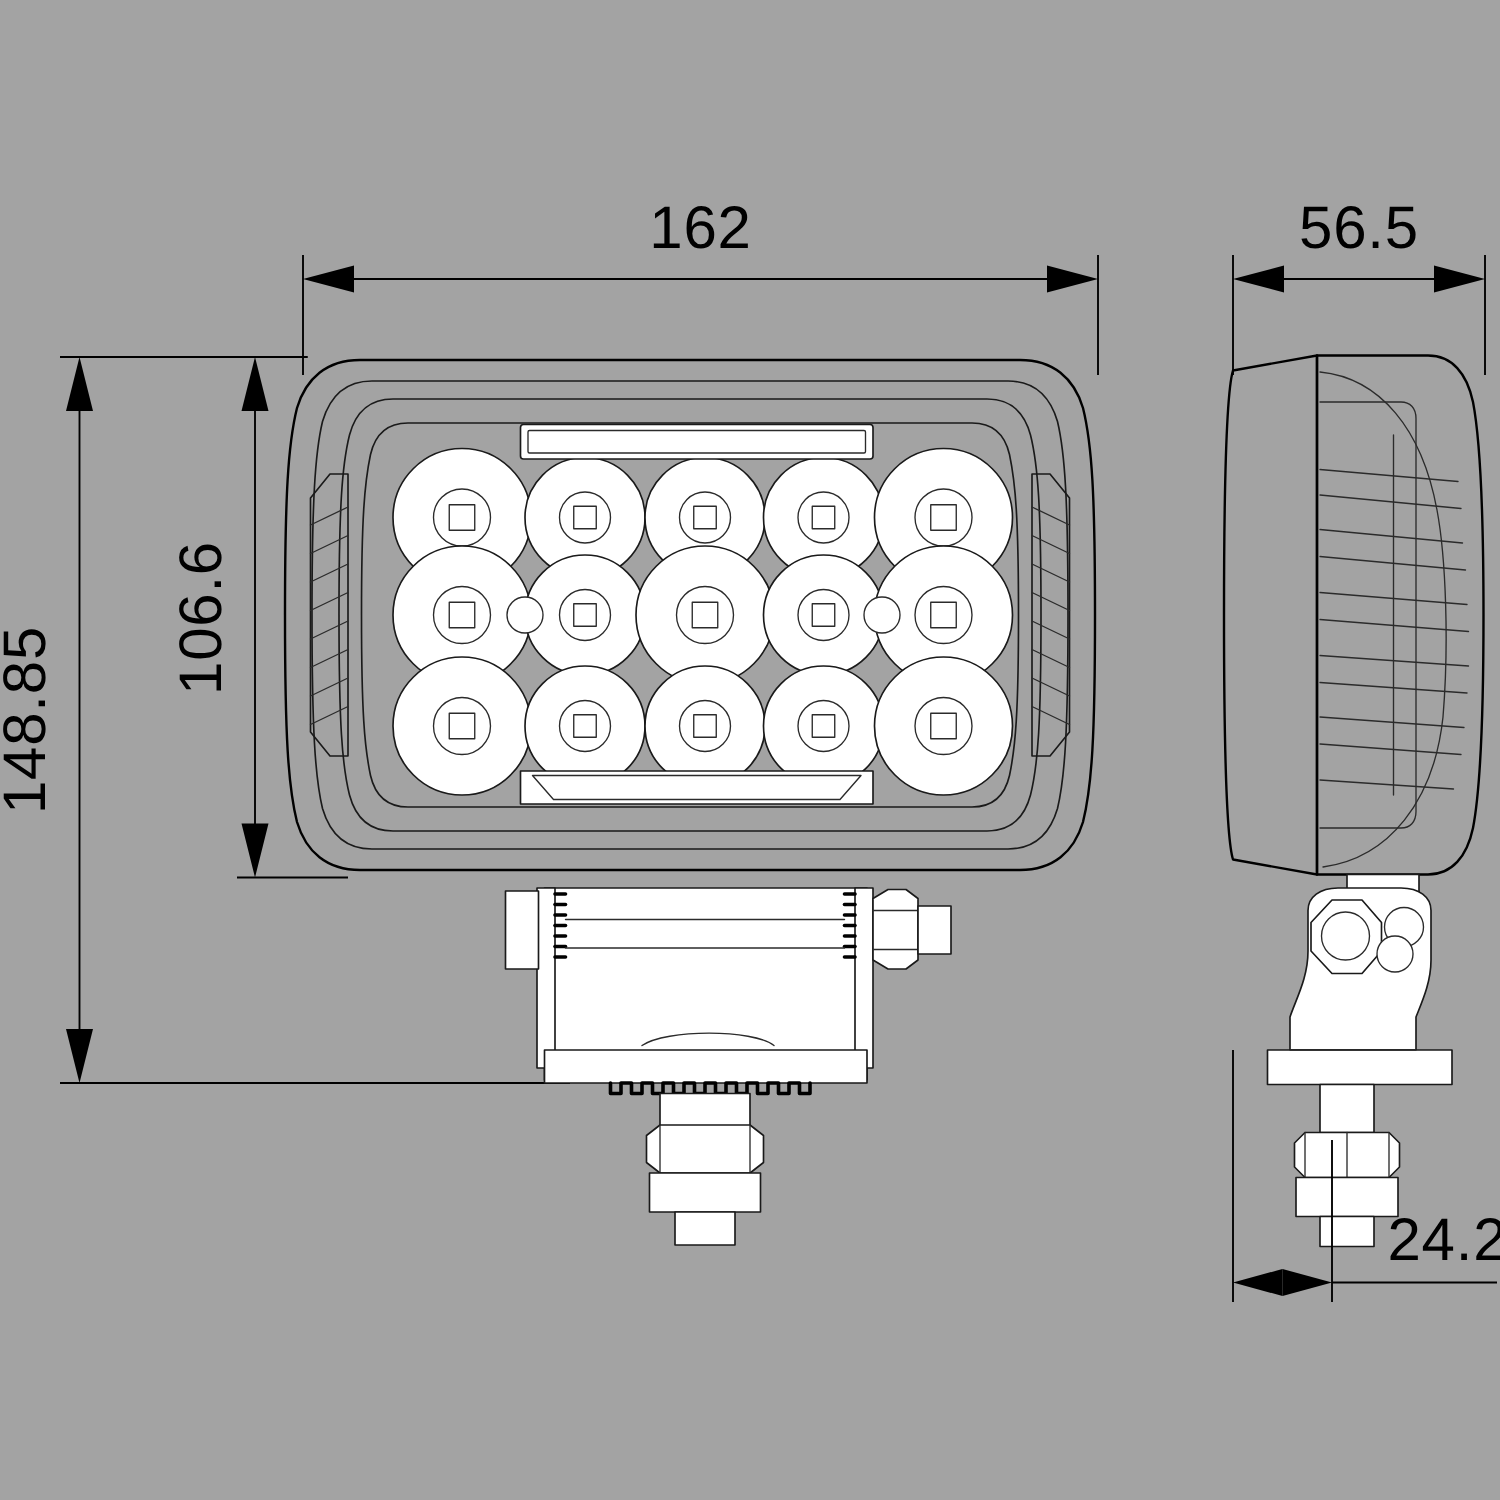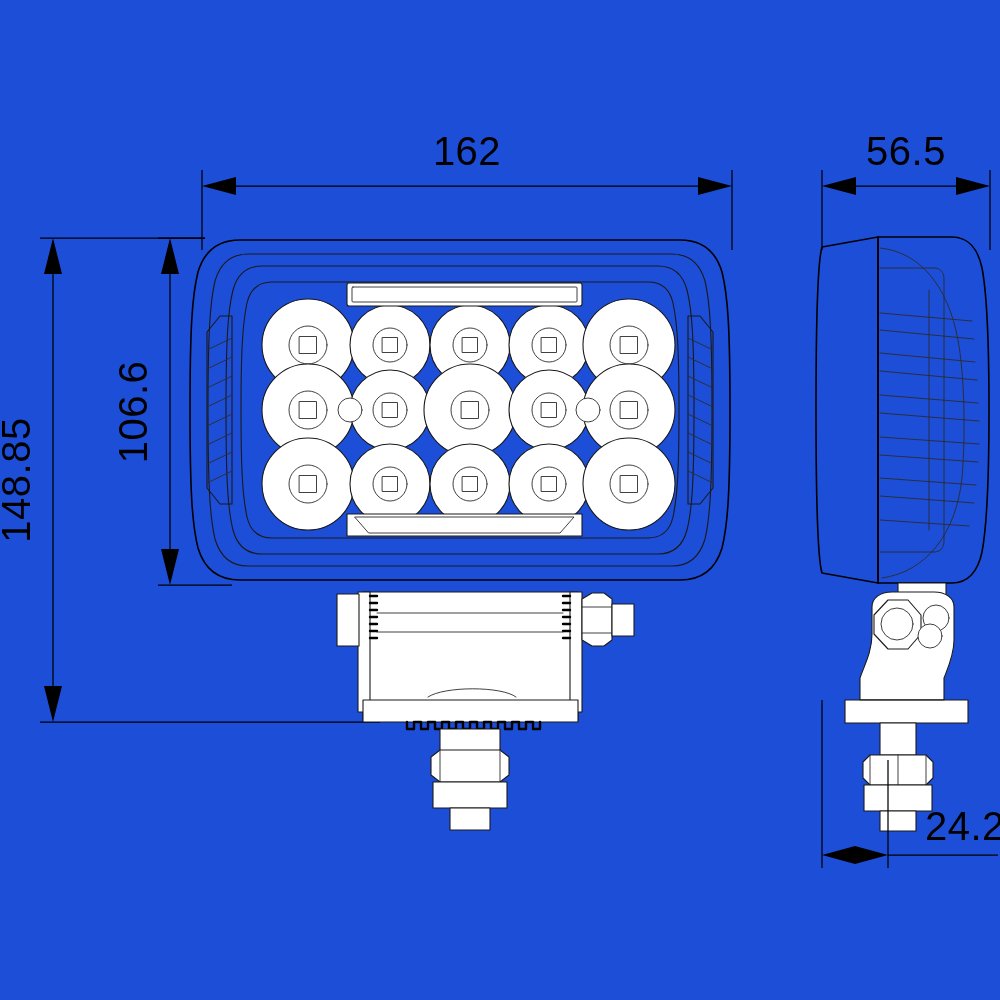--- a/index.html
+++ b/index.html
@@ -10,21 +10,21 @@
   body {
     width: 1000px;
     height: 1000px;
     font-family: "Liberation Sans", sans-serif;
     overflow: hidden;
   }
   #drawing-root {
     position: relative;
     width: 1000px;
     height: 1000px;
-    background: #1d4ed8;
+    background: #a3a3a3;
   }
   svg#tech-drawing {
     display: block;
     width: 1000px;
     height: 1000px;
   }
   .ln {
     fill: none;
     stroke: #000000;
     stroke-width: 1.6;

